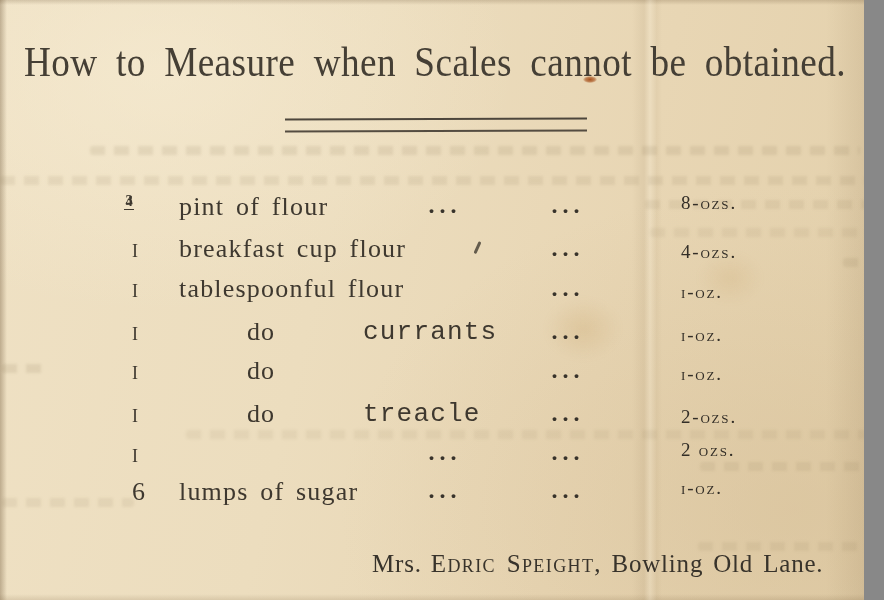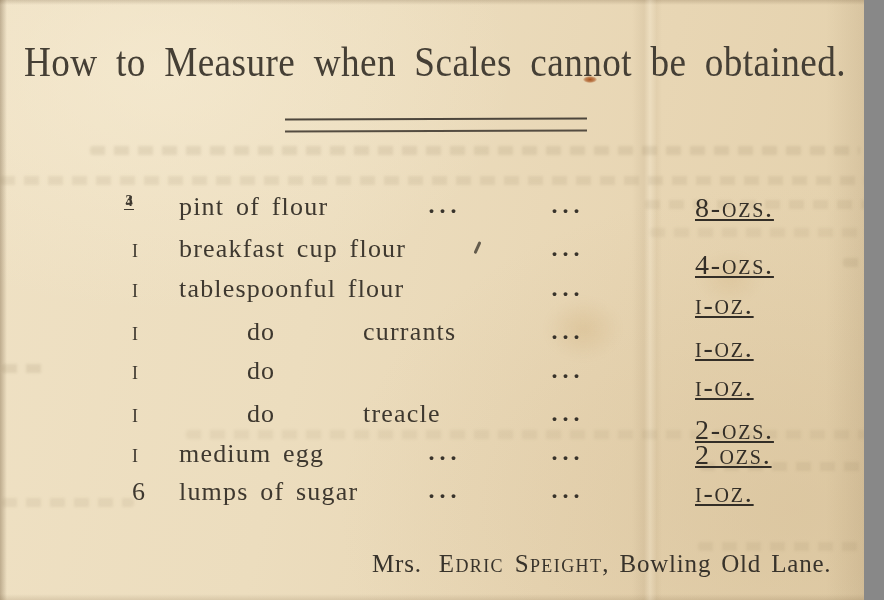--- a/index.html
+++ b/index.html
@@ -52,35 +52,35 @@
     border-top:2.4px solid #4d463c; border-bottom:2.4px solid #544c41;
     transform:rotate(-0.15deg);
   }
   .mtable { position:absolute; left:0; top:0; width:884px; height:600px; }
   .row  { position:absolute; left:0; width:884px; height:36px; font-size:26px; color:#3e382f; }
   .row span { position:absolute; top:0; white-space:nowrap; }
   .sc   { font-variant:small-caps; }
   .c-qty  { left:132px; }
   .c-item { left:163px; letter-spacing:1.2px; word-spacing:4px;margin-left:16px; }
   .c-do   { left:247px; letter-spacing:1px; }
-  .c-sub  { left:363px; letter-spacing:1.2px; word-spacing:4px; }
+  .c-sub  { left:363px; letter-spacing:1.2px; word-spacing:4px;font-family:Liberation Mono, monospace; }
   .dots   { font-weight:700; font-size:24px; letter-spacing:5px; top:-3px; color:#38332b; }
   .c-d1   { left:421px; width:48px; text-align:center; }
   .c-d2   { left:544px; width:48px; text-align:center; }
-  .c-val  { left:695px; top:3px; font-size:28px; font-variant:small-caps;
-            letter-spacing:1.8px; color:#332e27;text-decoration:underline; }
-  .row.vlow .c-val { top:7px;margin-top:8px; }
+  .c-val  { left:681px; top:3px; font-size:19px; font-variant:small-caps;
+            letter-spacing:1.8px; color:#332e27; }
+  .row.vlow .c-val { top:7px; }
   .row.vlow .c-d2  { top:1px; }
   .frac { left:129px; top:-5px; display:inline-flex; flex-direction:column; align-items:center;
           font-size:14.5px; line-height:1.12; font-weight:600; color:#3e382f; }
   .frac .num { border-bottom:1.6px solid #3e382f; padding:0 1.5px 0.5px; }
   .frac .den { padding-top:0.5px; }
   .attribution { position:absolute; left:372px; top:550px; font-size:25px; color:#38332b;
                  letter-spacing:0.8px; word-spacing:3px; white-space:nowrap; }
-  .attribution .name { margin-left:17px; letter-spacing:1.4px; }
+  .attribution .name { margin-left:9px; letter-spacing:1.4px; }
 </style>
 </head>
 <body>
 
 <div class="page">
 
   <div class="edge-left"></div>
   <div class="edge-top"></div>
   <div class="edge-right"></div>
   <div class="edge-bottom"></div>
@@ -151,21 +151,20 @@
     <div class="row vlow" style="top:399px;">
       <span class="c-qty sc">i</span>
       <span class="c-do">do</span>
       <span class="c-sub">treacle</span>
       <span class="dots c-d2">...</span>
       <span class="c-val">2-ozs.</span>
     </div>
 
     <div class="row" style="top:439px;">
       <span class="c-qty sc">i</span>
-      <span class="c-item">medium egg</span>
       <span class="dots c-d1">...</span>
       <span class="dots c-d2">...</span>
       <span class="c-val">2 ozs.</span>
     </div>
 
     <div class="row" style="top:477px;">
       <span class="c-qty">6</span>
       <span class="c-item">lumps of sugar</span>
       <span class="dots c-d1">...</span>
       <span class="dots c-d2">...</span>

